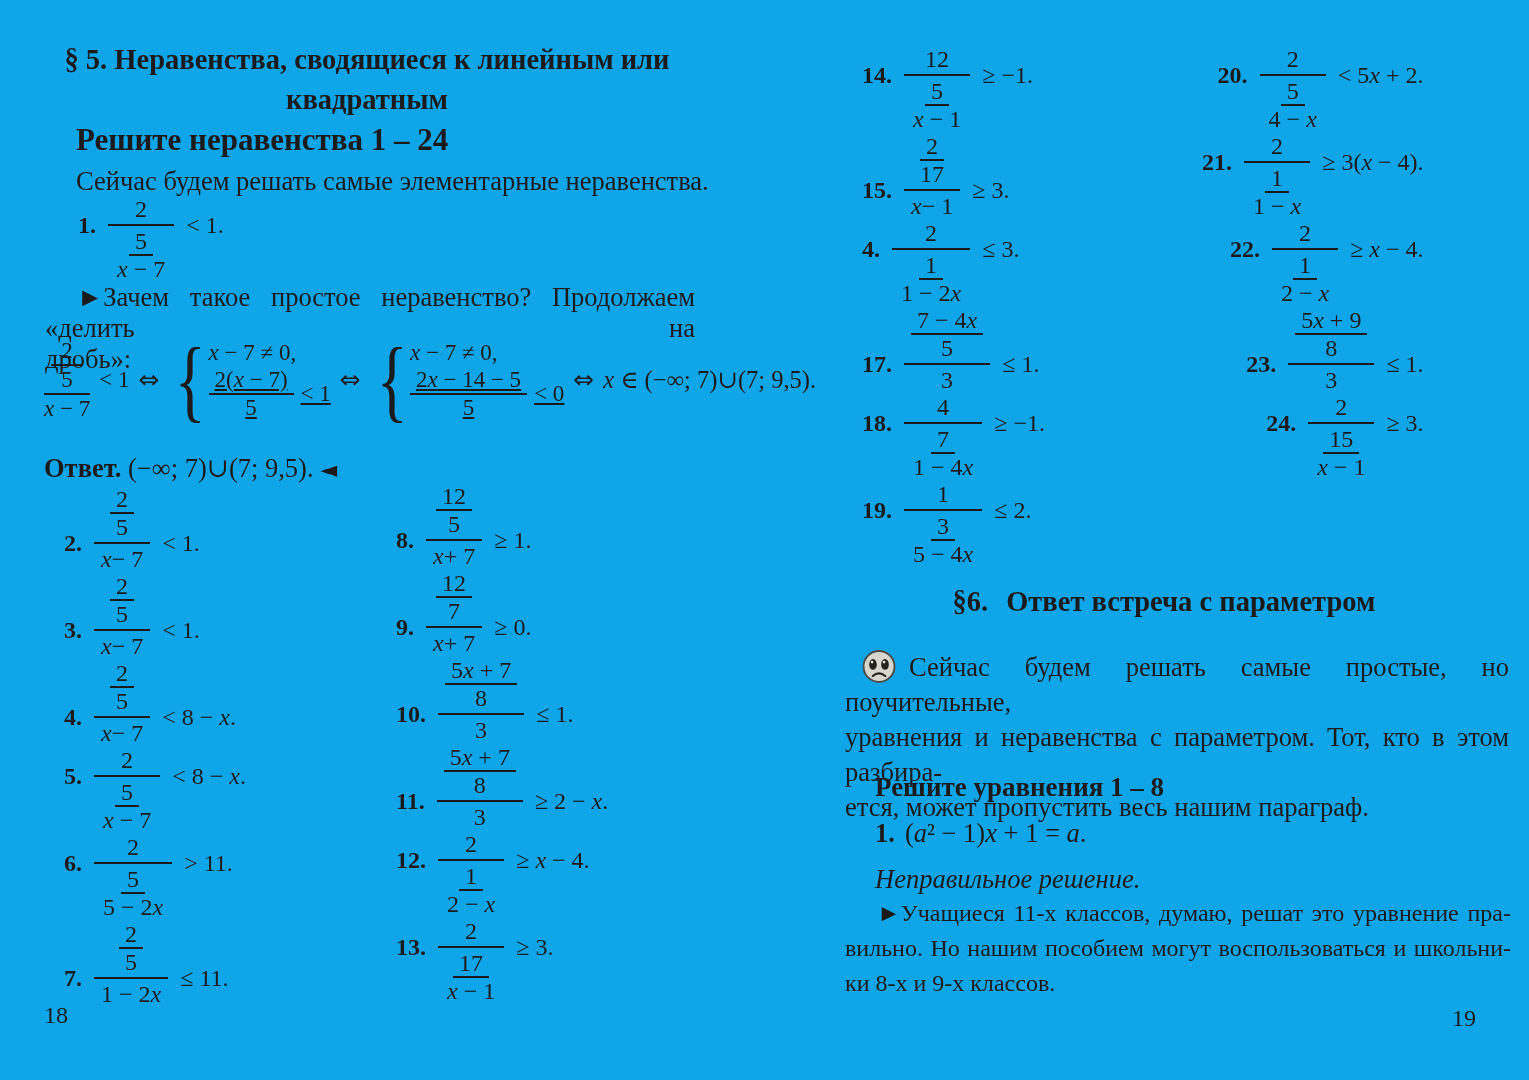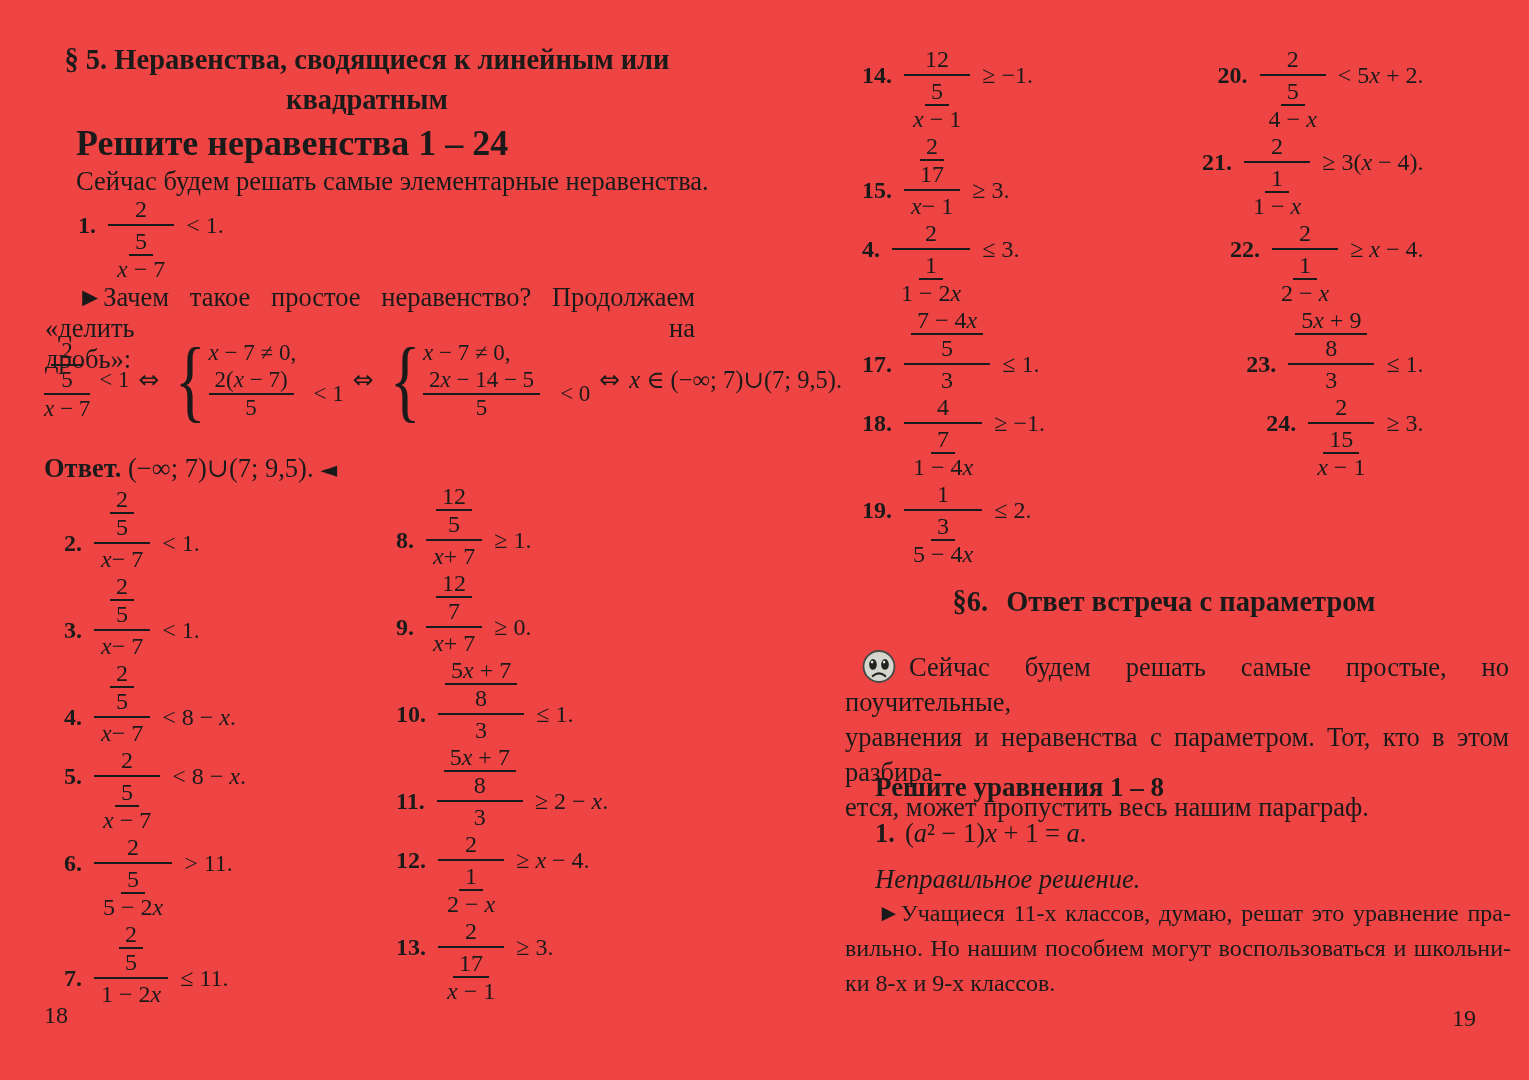--- a/index.html
+++ b/index.html
@@ -1,24 +1,24 @@
 <!DOCTYPE html>
 <html><head>
 <meta charset="utf-8">
 <style>
   html,body{margin:0;padding:0;background:#e8e8e4;}
-  .sheet{position:relative;width:1529px;height:1080px;background:#ef4444;color:#1a1a1a;
+  .sheet{position:relative;width:1529px;height:1080px;background:#0ea5e9;color:#1a1a1a;
          font-family:"Liberation Serif","DejaVu Serif",serif;overflow:hidden;}
   .abs{position:absolute;}
   i{font-style:italic;}
   b{font-weight:bold;}
 
   
   #l-title{left:58px;top:40px;width:618px;text-align:center;font-weight:bold;font-size:28.5px;line-height:40px;}
-  #l-sub{left:76px;top:122px;font-weight:bold;font-size:36px;text-align:center;}
+  #l-sub{left:76px;top:122px;font-weight:bold;font-size:31px;text-align:center;}
   #l-intro{left:76px;top:166px;font-size:26.5px;}
   #l-para{left:45px;top:282px;width:650px;font-size:26.5px;line-height:31px;}
   #r-title{left:855px;top:586px;width:618px;text-align:center;font-weight:bold;font-size:28.5px;}
   #r-title .pref{margin-right:18px;}
   #r-para{left:845px;top:648px;width:664px;font-size:26.5px;line-height:35px;}
   #r-sub{left:875px;top:772px;font-weight:bold;font-size:27px;}
   #r-eq{left:875px;top:818px;font-size:26.5px;}
   #r-eq .eqnum{margin-right:10px;}
   #r-wrong{left:875px;top:864px;font-style:italic;font-size:26.5px;}
   #r-para2{left:845px;top:896px;width:666px;font-size:24px;line-height:35px;}
@@ -49,21 +49,21 @@
   
   #solution{left:44px;top:338px;display:flex;align-items:center;gap:9px;font-size:23px;line-height:25px;white-space:nowrap;}
   .stack3{display:inline-flex;flex-direction:column;align-items:center;}
   .stack3 .t2{border-bottom:2px solid #1b1b1b;padding:0 10px 1px;}
   .stack3 .m5{border-bottom:2px solid #1b1b1b;align-self:stretch;text-align:center;padding:1px 8px;}
   .stack3 .b7{padding-top:1px;}
   .arrow{font-family:"DejaVu Sans",sans-serif;font-size:25px;}
   .sys{display:flex;align-items:center;}
   .brace{font-size:92px;line-height:80px;transform:scaleX(.7);margin-right:-4px;font-weight:400;}
   .sysbody{display:flex;flex-direction:column;align-items:flex-start;gap:2px;}
-  .srow{display:flex;align-items:center;gap:20px;}
+  .srow{display:flex;align-items:center;gap:7px;text-decoration:underline;}
   .sfrac{display:inline-flex;flex-direction:column;align-items:center;}
   .sfrac .n{border-bottom:2px solid #1b1b1b;padding:0 6px 1px;}
   .sres{font-size:24.5px;}
   #answer{left:44px;top:452px;font-size:26.5px;}
   #answer .endmark{font-family:"DejaVu Sans",sans-serif;font-size:22px;}
 </style>
 </head>
 <body>
 
 <div class="sheet">

